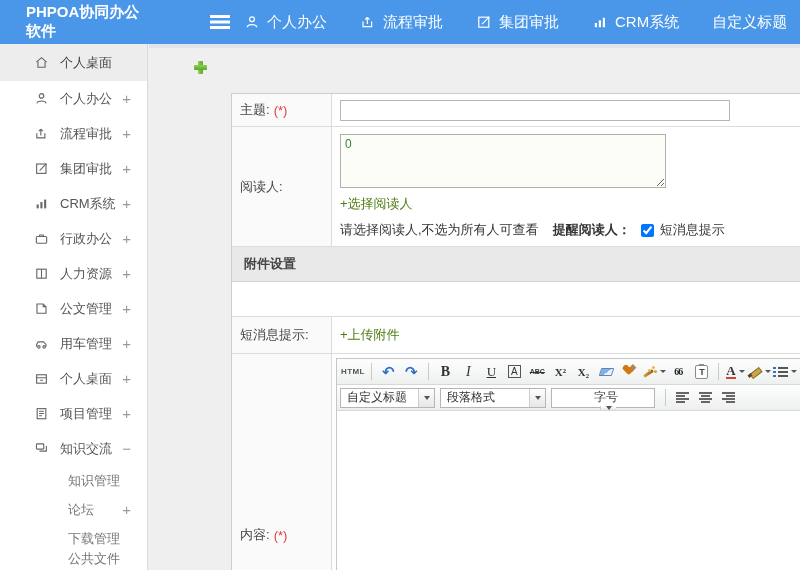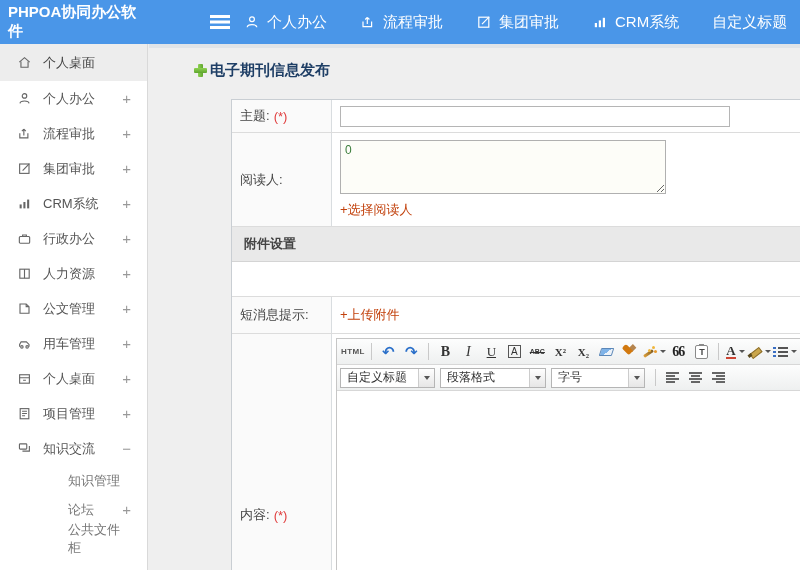--- a/index.html
+++ b/index.html
@@ -2,34 +2,34 @@
 <html><head>
 <meta charset="utf-8">
 <style>
   * { margin:0; padding:0; box-sizing:border-box; }
   html,body { width:800px; height:570px; overflow:hidden; background:#efefef;
     font-family:"Liberation Sans","DejaVu Sans",sans-serif; }
 
   
   .header { position:absolute; top:0; left:0; width:800px; height:44px;
     background:#4a96e8; color:#fff; display:flex; align-items:center; z-index:5; }
-  .brand { width:148px; flex-shrink:0; font-size:15px; font-weight:bold; padding-left:8px; }
+  .brand { width:148px; flex-shrink:0; font-size:15px; font-weight:bold; padding-left:26px; }
   .hamburger { margin-left:62px; width:20px; height:14px; position:relative; cursor:pointer; }
   .hamburger i { position:absolute; left:0; top:0; width:20px; height:2.5px; background:#fff;
     box-shadow:0 5.5px 0 #fff, 0 11px 0 #fff; }
   .topnav { display:flex; align-items:center; margin-left:34px; }
   .nav-item { display:flex; align-items:center; gap:7px; font-size:15px; margin-right:33px;
     cursor:pointer; white-space:nowrap; color:#fff; }
   .nav-caret { width:0; height:0; border-left:4.5px solid transparent; border-right:4.5px solid transparent;
     border-top:5px solid #fff; margin-left:-14px; cursor:pointer; }
 
   
   .sidebar { position:absolute; top:44px; left:0; width:148px; bottom:0; background:#fff;
     border-right:1px solid #d9d9d9; overflow:hidden; }
-  .side-item { height:35px; display:flex; align-items:center; padding:0 16px 0 17px;
+  .side-item { height:35px; display:flex; align-items:center; padding:0 16px 0 34px;
     color:#555; font-size:13px; cursor:pointer; }
   .side-item:first-child { height:37px; }
   .side-item.active { background:#ededed; color:#444; }
   .side-item .s-ico { width:16px; height:16px; color:#666; display:flex; align-items:center; flex-shrink:0; }
   .side-item .lbl { margin-left:10px; flex:1; }
   .side-item .exp { color:#999; font-size:15px; font-weight:400; }
   .side-item.sub { height:29px; padding-left:46px; color:#777;margin-left:12px; }
 
   
   .content { position:absolute; left:149px; top:44px; width:651px; bottom:0;
@@ -51,21 +51,21 @@
   .flabel { width:100px; flex-shrink:0; background:#fafafa; border-right:1px solid #d9dde0;
     display:flex; align-items:center; padding-left:8px; color:#444; }
   .req { color:#e03c3c; margin-left:4px; }
   .fvalue { flex:1; padding:5px 8px; display:flex; align-items:center; }
   .fvalue.col { flex-direction:column; align-items:flex-start; padding:7px 8px; }
   .subject-input { width:390px; height:21px; border:1px solid #b5b5b5; background:#fff;
     font-size:13px; padding:0 4px; outline:none; }
   .readers-area { width:326px; height:54px; border:1px solid #b0b0b0; background:#fdfdf8;
     color:#3b7d3b; font-size:12px; padding:2px 4px; resize:both;
     font-family:"Liberation Sans",sans-serif; }
-  .blue-link { color:#c2410c; text-decoration:none; font-size:13px; cursor:pointer;
+  .blue-link { color:#4d7c0f; text-decoration:none; font-size:13px; cursor:pointer;
     display:inline-block; margin-top:7px; }
   .hint-line { margin-top:8px; display:flex; align-items:center; gap:4px; color:#333; }
   .hint-strong { font-weight:bold; margin-left:10px; }
   .hint-line input[type=checkbox] { width:13px; height:13px; margin:0 2px 0 6px; cursor:pointer; }
   .section-row { background:#e9e9e9; border-bottom:1px solid #d4d4d4; height:35px;
     display:flex; align-items:center; padding-left:12px; font-weight:bold; color:#444; }
   .row-uploaded { min-height:35px; }
   .row-action { min-height:37px; }
   .row-action .blue-link { margin-top:0; }
 
@@ -81,21 +81,21 @@
   .tb-caret { width:0; height:0; border-left:3px solid transparent; border-right:3px solid transparent;
     border-top:3.5px solid #555; margin-left:3px; }
   .g-html { font-size:8px; font-weight:bold; color:#555; letter-spacing:.4px; }
   .g-undo { color:#2a6fc9; font-size:15px; font-weight:bold; font-family:"DejaVu Sans",sans-serif; }
   .g-b { font-family:"Liberation Serif",serif; font-weight:bold; font-size:14px; }
   .g-i { font-family:"Liberation Serif",serif; font-style:italic; font-size:14px; }
   .g-u { font-family:"Liberation Serif",serif; font-size:13px; text-decoration:underline; }
   .g-box { border:1px solid #555; font-size:10px; line-height:11px; padding:0 2px; }
   .g-strike { font-size:7px; font-weight:bold; text-decoration:line-through; }
   .g-sup { font-size:11px; font-weight:bold; font-family:"Liberation Serif",serif; }
-  .g-quote { font-family:"Liberation Serif",serif; font-weight:bold; font-size:14px;
+  .g-quote { font-family:"Liberation Serif",serif; font-weight:bold; font-size:10px;
     letter-spacing:-1px; color:#222; }
   .g-fontcolor { font-family:"Liberation Serif",serif; font-weight:bold; font-size:13px;
     border-bottom:2px solid #c43; line-height:13px; }
 
   .ic { display:inline-block; position:relative; }
   .ic-eraser { width:13px; height:8px; background:linear-gradient(135deg,#7fb3e8 55%,#edf2f8 55%);
     border:1px solid #5b87b8; transform:skewX(-18deg); border-radius:1px; }
   .ic-brush { width:15px; height:15px; }
   .ic-brush::before { content:''; position:absolute; left:8px; top:1px; width:5px; height:6px;
     background:#b5854f; transform:rotate(45deg); }
@@ -316,49 +316,57 @@
       <span class="exp">−</span>
     </div>
     <div class="side-item sub">
       <span class="lbl">知识管理</span>
     </div>
     <div class="side-item sub">
       <span class="lbl">论坛</span>
       <span class="exp">+</span>
     </div>
     <div class="side-item sub">
+      <span class="lbl">下载管理</span>
+    </div>
+    <div class="side-item sub">
       <span class="lbl">公共文件柜</span>
     </div>
   </div>
 
 <div class="content">
   <div class="topshadow"></div>
 
   <div class="page-title">
     <span class="plus-ico"></span>
-    <span>电子期刊信息发布</span>
   </div>
 
   <div class="form-table">
 
     <div class="frow">
       <div class="flabel">
         <span>主题:</span>
         <span class="req">(*)</span>
       </div>
       <div class="fvalue">
         <input class="subject-input" type="text" value="" style="">
       </div>
     </div>
 
     <div class="frow">
       <div class="flabel">阅读人:</div>
       <div class="fvalue col">
         <textarea class="readers-area" style="">0</textarea>
         <a class="blue-link">+选择阅读人</a>
+        <div class="hint-line">
+          <span>请选择阅读人,不选为所有人可查看</span>
+          <span class="hint-strong">提醒阅读人：</span>
+          <input type="checkbox" checked="" style="">
+          <span>短消息提示</span>
+        </div>
       </div>
     </div>
 
     <div class="section-row">附件设置</div>
 
     <div class="frow row-uploaded">
       <div class="fvalue"></div>
     </div>
 
     <div class="frow row-action">
@@ -445,21 +453,21 @@
                 <span class="sel-caret">
                   <i></i>
                 </span>
               </div>
               <div class="tb2-select" style="width: 106px;">
                 <span>段落格式</span>
                 <span class="sel-caret">
                   <i></i>
                 </span>
               </div>
-              <div class="tb2-select" style="width: 94px;">
+              <div class="tb2-select" style="width: 104px; flex-direction: column;">
                 <span>字号</span>
                 <span class="sel-caret">
                   <i></i>
                 </span>
               </div>
               <span class="tb-sep"></span>
               <span class="tb-btn">
                 <span class="ic ic-align-left"></span>
               </span>
               <span class="tb-btn">

